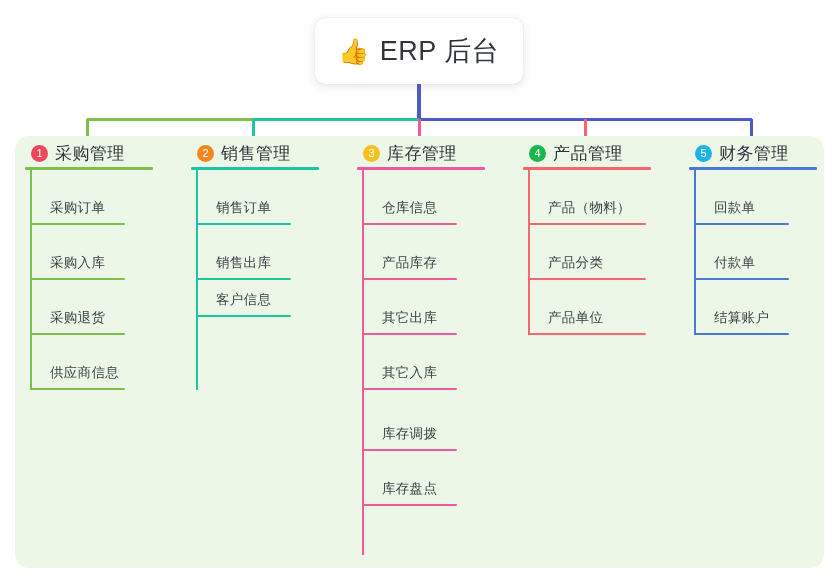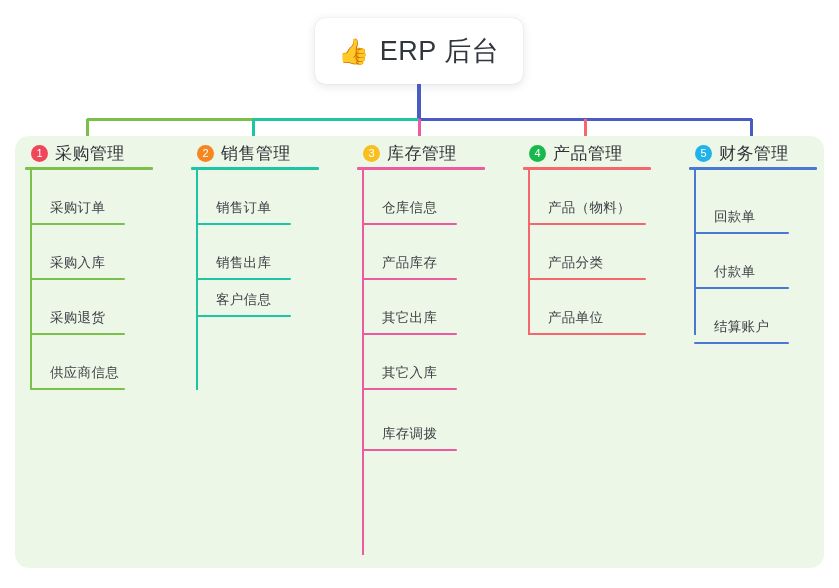--- a/index.html
+++ b/index.html
@@ -228,20 +228,24 @@
           <div class="item-rule" style="width: 95px; background: rgb(238, 90, 160);"></div>
         </div>
         <div class="item" style="height: 55px; width: 95px;">
           <span class="item-label">其它入库</span>
           <div class="item-rule" style="width: 95px; background: rgb(238, 90, 160);"></div>
         </div>
         <div class="item" style="height: 61px; width: 95px;">
           <span class="item-label">库存调拨</span>
           <div class="item-rule" style="width: 95px; background: rgb(238, 90, 160);"></div>
         </div>
+        <div class="item" style="height: 55px; width: 95px;">
+          <span class="item-label">库存盘点</span>
+          <div class="item-rule" style="width: 95px; background: rgb(238, 90, 160);"></div>
+        </div>
       </div>
     </div>
     <div class="column" style="left: 508px;">
       <div class="col-head" style="width: 128px;">
         <span class="badge" style="background: rgb(25, 184, 76);">4</span>
         <span class="col-title">产品管理</span>
         <div class="head-rule" style="width: 128px; background: rgb(244, 103, 108);"></div>
       </div>
       <div class="spine" style="background: rgb(244, 103, 108); height: 165px;"></div>
       <div class="items">
@@ -260,21 +264,21 @@
       </div>
     </div>
     <div class="column" style="left: 674px;">
       <div class="col-head" style="width: 128px;">
         <span class="badge" style="background: rgb(31, 179, 234);">5</span>
         <span class="col-title">财务管理</span>
         <div class="head-rule" style="width: 128px; background: rgb(74, 121, 212);"></div>
       </div>
       <div class="spine" style="background: rgb(74, 121, 212); height: 165px;"></div>
       <div class="items">
-        <div class="item" style="height: 64px; width: 95px;">
+        <div class="item" style="height: 55px; width: 95px;">
           <span class="item-label">回款单</span>
           <div class="item-rule" style="width: 95px; background: rgb(74, 121, 212);"></div>
         </div>
         <div class="item" style="height: 55px; width: 95px;">
           <span class="item-label">付款单</span>
           <div class="item-rule" style="width: 95px; background: rgb(74, 121, 212);"></div>
         </div>
         <div class="item" style="height: 55px; width: 95px;">
           <span class="item-label">结算账户</span>
           <div class="item-rule" style="width: 95px; background: rgb(74, 121, 212);"></div>

